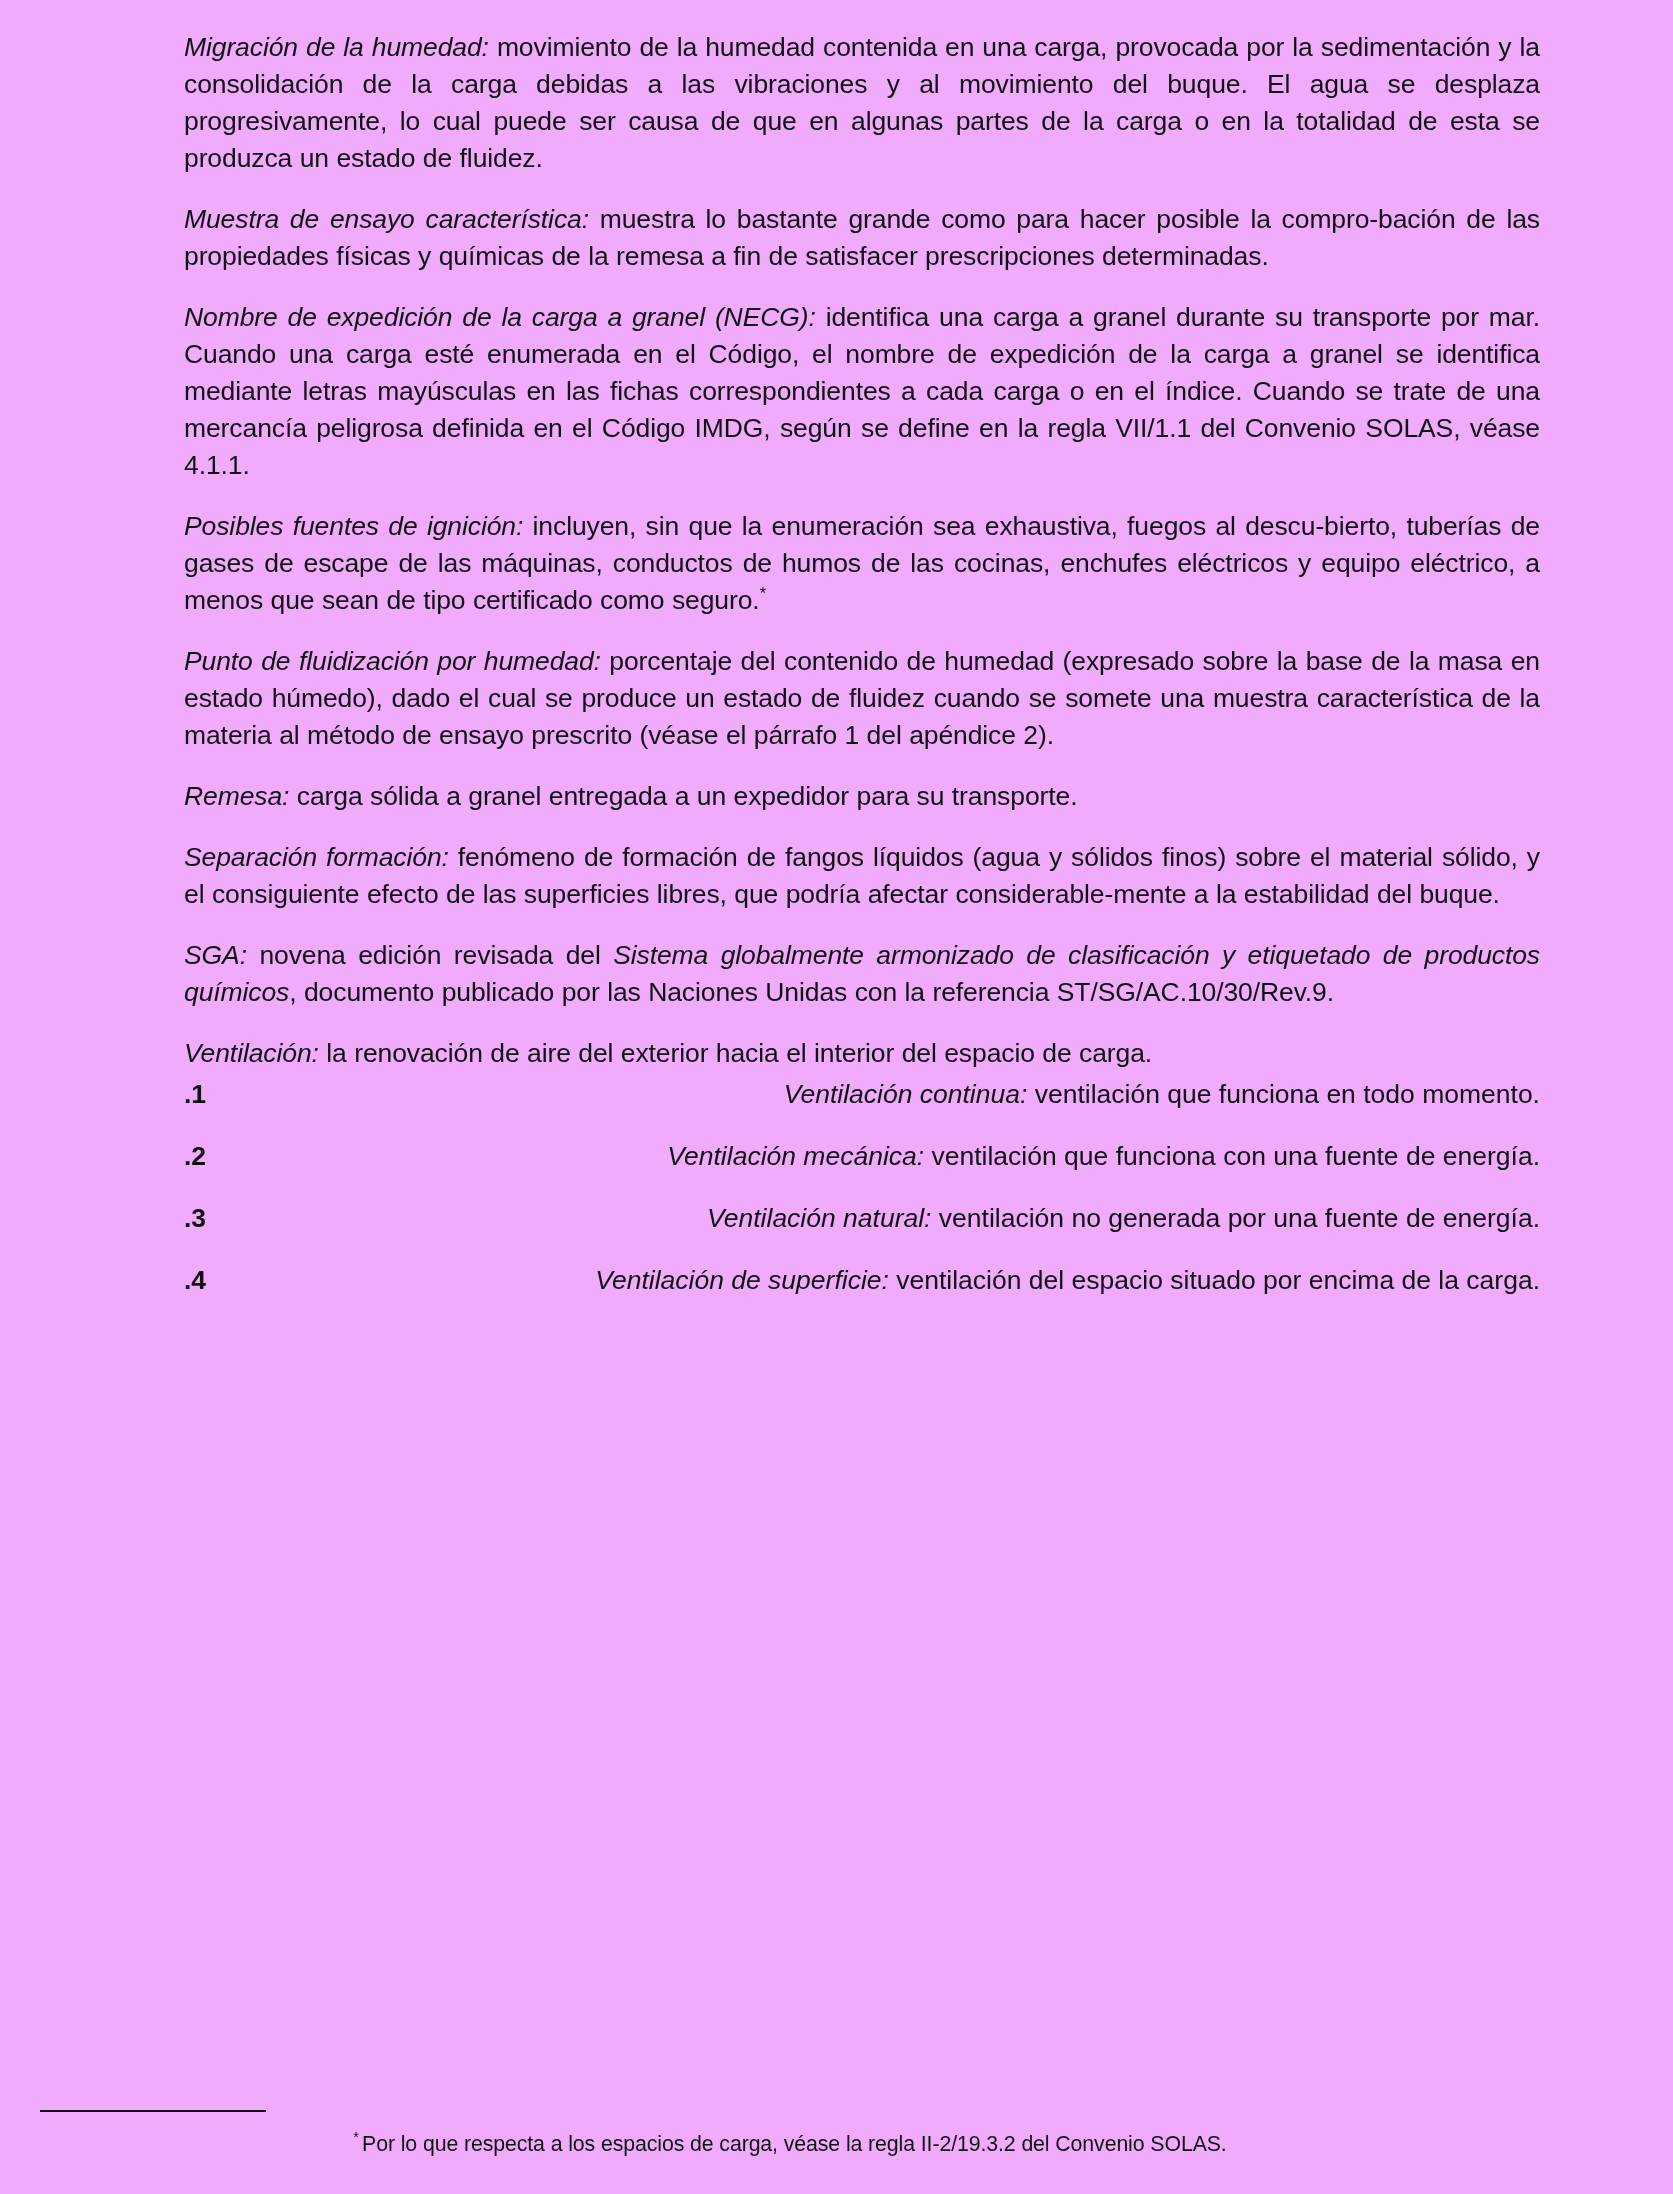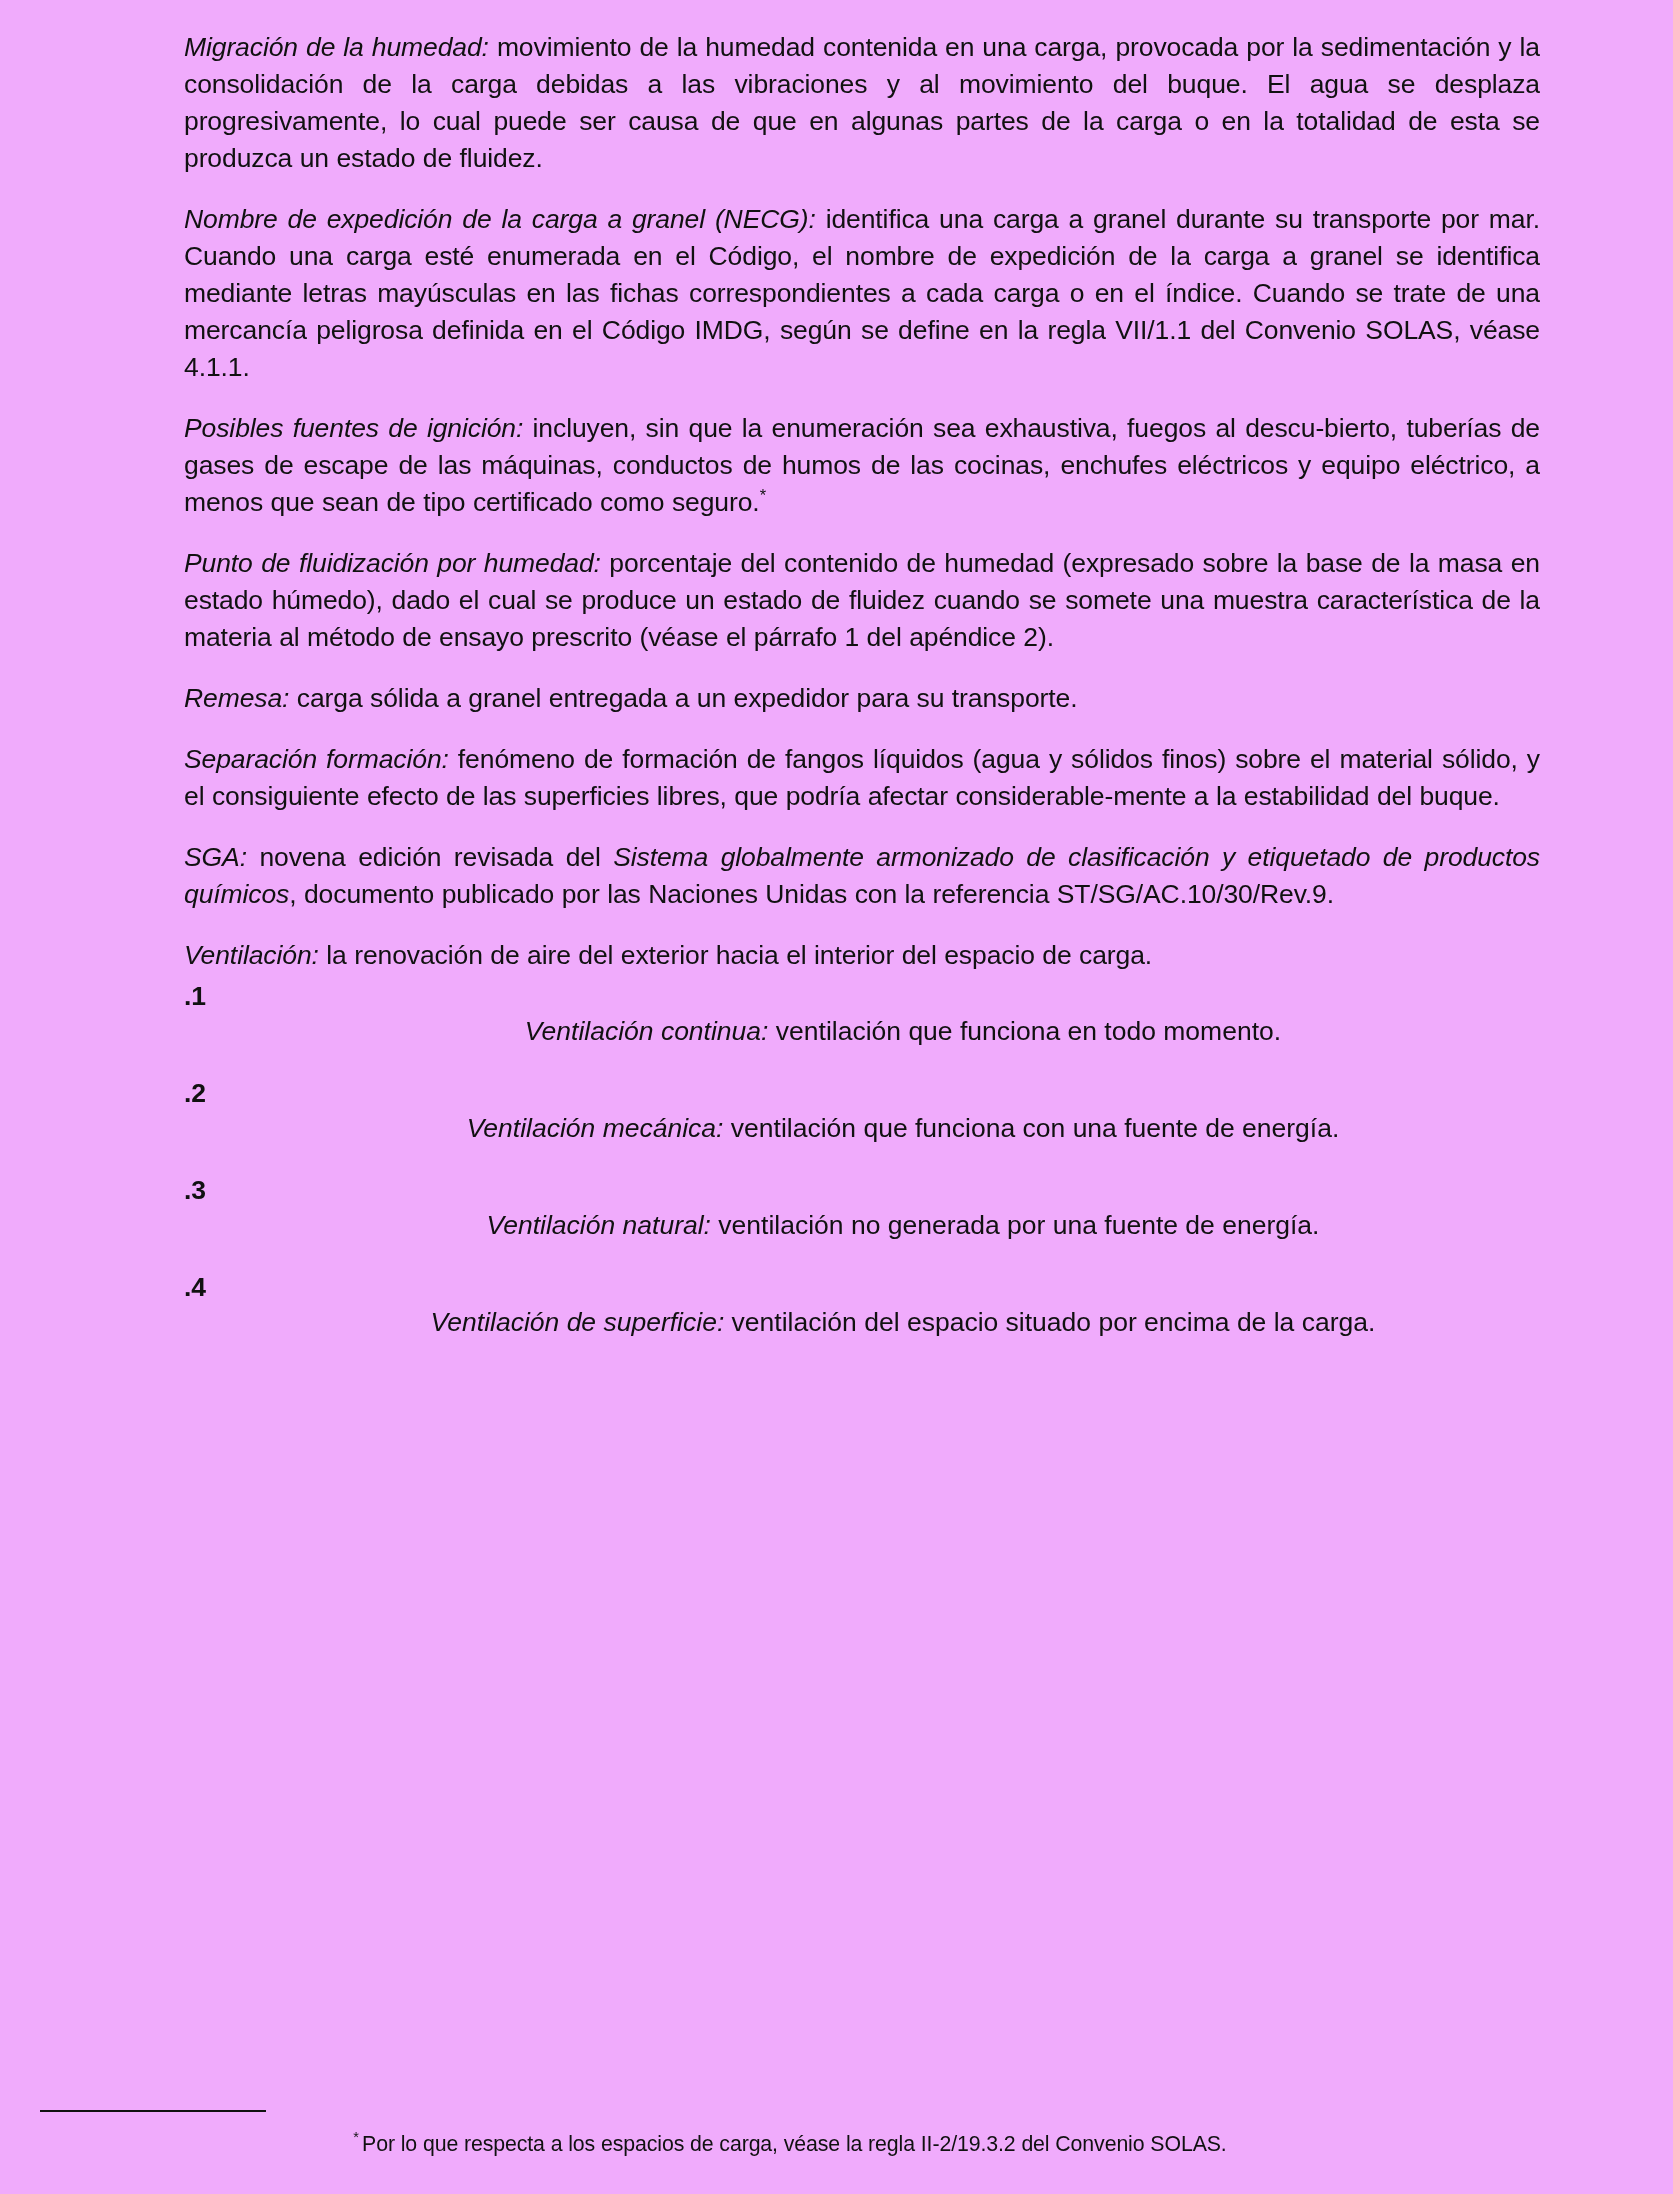--- a/index.html
+++ b/index.html
@@ -77,22 +77,21 @@
 
   .num {
     flex: 0 0 auto;
     width: 82px;
     font-weight: bold;
     letter-spacing: -0.2px;
   }
 
   .numtext {
     flex: 1 1 auto;
-    text-align: center;
-    margin-top: 35px;
+    text-align: right;
   }
 
   
   .filler {
     height: 703px;
   }
 
   
   .footnote-zone {
     position: absolute;
@@ -125,20 +124,21 @@
 </style>
 </head>
 <body>
 
 <div class="page">
 
   <div class="body-col">
 
     <p class="para"><span class="term">Migración de la humedad:</span><span> movimiento de la humedad contenida en una carga, provocada por la sedimentación y la consolidación de la carga debidas a las vibraciones y al movimiento del buque. El agua se desplaza progresivamente, lo cual puede ser causa de que en algunas partes de la carga o en la totalidad de esta se produzca un estado de fluidez.</span></p>
 
+    <p class="para"><span class="term">Muestra de ensayo característica:</span><span> muestra lo bastante grande como para hacer posible la compro-bación de las propiedades físicas y químicas de la remesa a fin de satisfacer prescripciones determinadas.</span></p>
 
     <p class="para"><span class="term">Nombre de expedición de la carga a granel (NECG):</span><span> identifica una carga a granel durante su transporte por mar. Cuando una carga esté enumerada en el Código, el nombre de expedición de la carga a granel se identifica mediante letras mayúsculas en las fichas correspondientes a cada carga o en el índice. Cuando se trate de una mercancía peligrosa definida en el Código IMDG, según se define en la regla VII/1.1 del Convenio SOLAS, véase 4.1.1.</span></p>
 
     <p class="para"><span class="term">Posibles fuentes de ignición:</span><span> incluyen, sin que la enumeración sea exhaustiva, fuegos al descu-bierto, tuberías de gases de escape de las máquinas, conductos de humos de las cocinas, enchufes eléctricos y equipo eléctrico, a menos que sean de tipo certificado como seguro.</span><sup class="fn-ref">*</sup></p>
 
     <p class="para"><span class="term">Punto de fluidización por humedad:</span><span> porcentaje del contenido de humedad (expresado sobre la base de la masa en estado húmedo), dado el cual se produce un estado de fluidez cuando se somete una muestra característica de la materia al método de ensayo prescrito (véase el párrafo 1 del apéndice 2).</span></p>
 
     <p class="para"><span class="term">Remesa:</span><span> carga sólida a granel entregada a un expedidor para su transporte.</span></p>
 
     <p class="para"><span class="term">Separación formación:</span><span> fenómeno de formación de fangos líquidos (agua y sólidos finos) sobre el material sólido, y el consiguiente efecto de las superficies libres, que podría afectar considerable-mente a la estabilidad del buque.</span></p>

